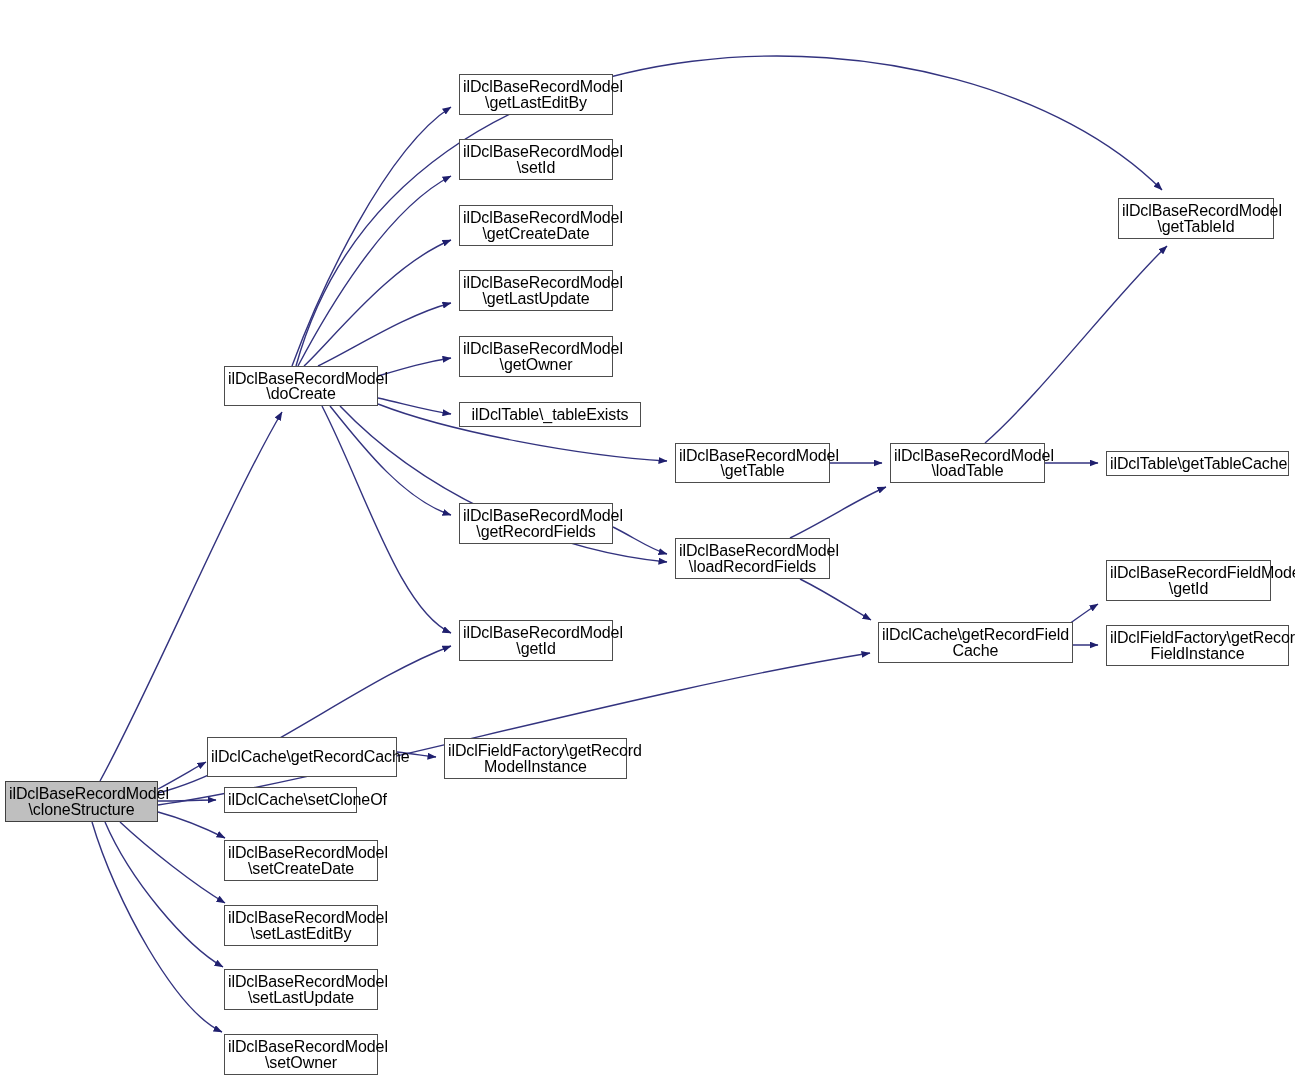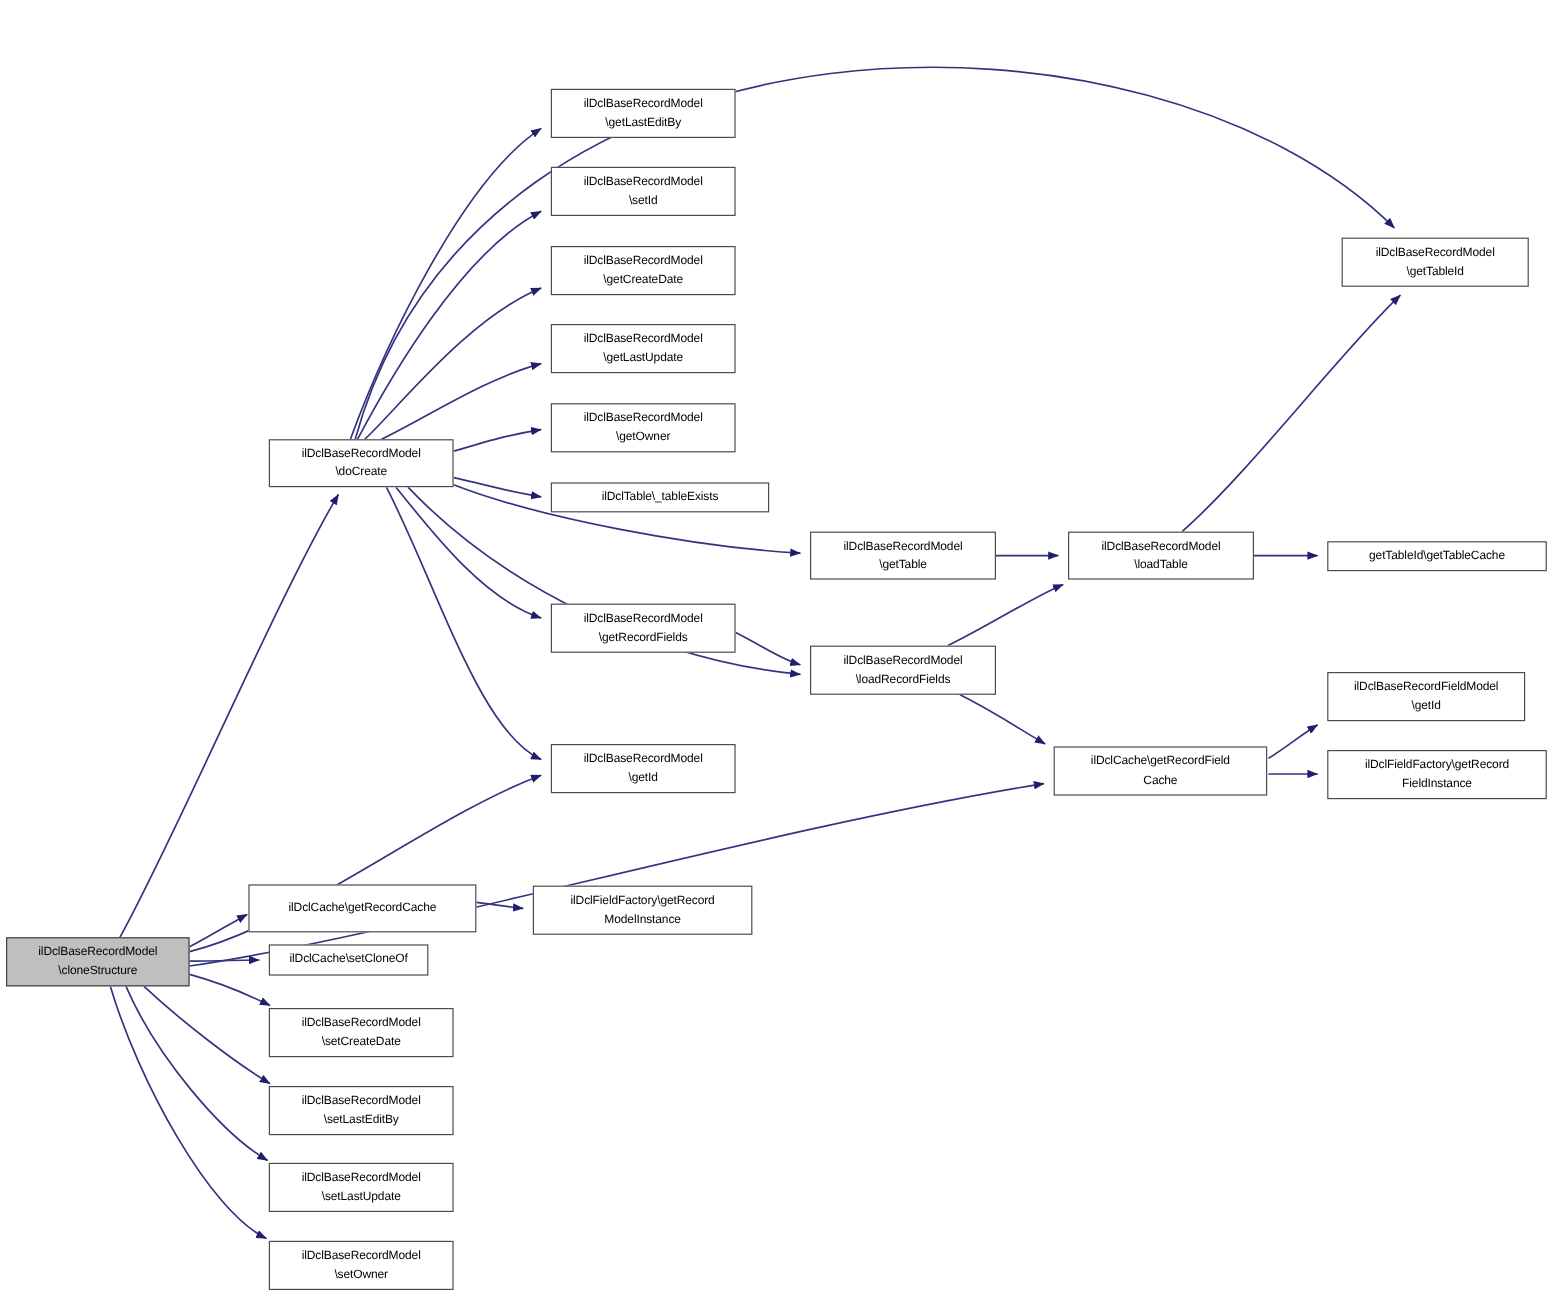--- a/index.html
+++ b/index.html
@@ -22,21 +22,21 @@
     width: 1295px;
     height: 1082px;
     pointer-events: none;
   }
   .gnode {
     position: absolute;
     box-sizing: border-box;
     border: 1px solid #4d4d4d;
     background: #ffffff;
     color: #000000;
-    font-size: 10px;
+    font-size: 16px;
     line-height: 15.5px;
     text-align: center;
     display: flex;
     align-items: center;
     justify-content: center;
     white-space: pre-line;
     letter-spacing: -0.1px;
     z-index: 2;
   }
   .gnode.current {
@@ -111,24 +111,24 @@
       <div class="gnode" style="left: 675px; top: 443px; width: 155px; height: 40px;"><span class="lbl">ilDclBaseRecordModel
 \getTable</span></div>
       <div class="gnode" style="left: 459px; top: 503px; width: 154px; height: 41px;"><span class="lbl">ilDclBaseRecordModel
 \getRecordFields</span></div>
       <div class="gnode" style="left: 675px; top: 538px; width: 155px; height: 41px;"><span class="lbl">ilDclBaseRecordModel
 \loadRecordFields</span></div>
       <div class="gnode" style="left: 459px; top: 620px; width: 154px; height: 41px;"><span class="lbl">ilDclBaseRecordModel
 \getId</span></div>
       <div class="gnode" style="left: 890px; top: 443px; width: 155px; height: 40px;"><span class="lbl">ilDclBaseRecordModel
 \loadTable</span></div>
-      <div class="gnode" style="left: 1106px; top: 451px; width: 183px; height: 25px;"><span class="lbl">getTableId\getTableCache</span></div>
+      <div class="gnode" style="left: 1106px; top: 451px; width: 183px; height: 25px;"><span class="lbl">ilDclTable\getTableCache</span></div>
       <div class="gnode" style="left: 1118px; top: 198px; width: 156px; height: 41px;"><span class="lbl">ilDclBaseRecordModel
 \getTableId</span></div>
-      <div class="gnode" style="left: 878px; top: 622px; width: 178px; height: 41px;"><span class="lbl">ilDclCache\getRecordField
+      <div class="gnode" style="left: 878px; top: 622px; width: 195px; height: 41px;"><span class="lbl">ilDclCache\getRecordField
 Cache</span></div>
       <div class="gnode" style="left: 1106px; top: 560px; width: 165px; height: 41px;"><span class="lbl">ilDclBaseRecordFieldModel
 \getId</span></div>
       <div class="gnode" style="left: 1106px; top: 625px; width: 183px; height: 41px;"><span class="lbl">ilDclFieldFactory\getRecord
 FieldInstance</span></div>
       <div class="gnode" style="left: 207px; top: 737px; width: 190px; height: 40px;"><span class="lbl">ilDclCache\getRecordCache</span></div>
       <div class="gnode" style="left: 444px; top: 738px; width: 183px; height: 41px;"><span class="lbl">ilDclFieldFactory\getRecord
 ModelInstance</span></div>
       <div class="gnode" style="left: 224px; top: 787px; width: 133px; height: 26px;"><span class="lbl">ilDclCache\setCloneOf</span></div>
       <div class="gnode" style="left: 224px; top: 840px; width: 154px; height: 41px;"><span class="lbl">ilDclBaseRecordModel

